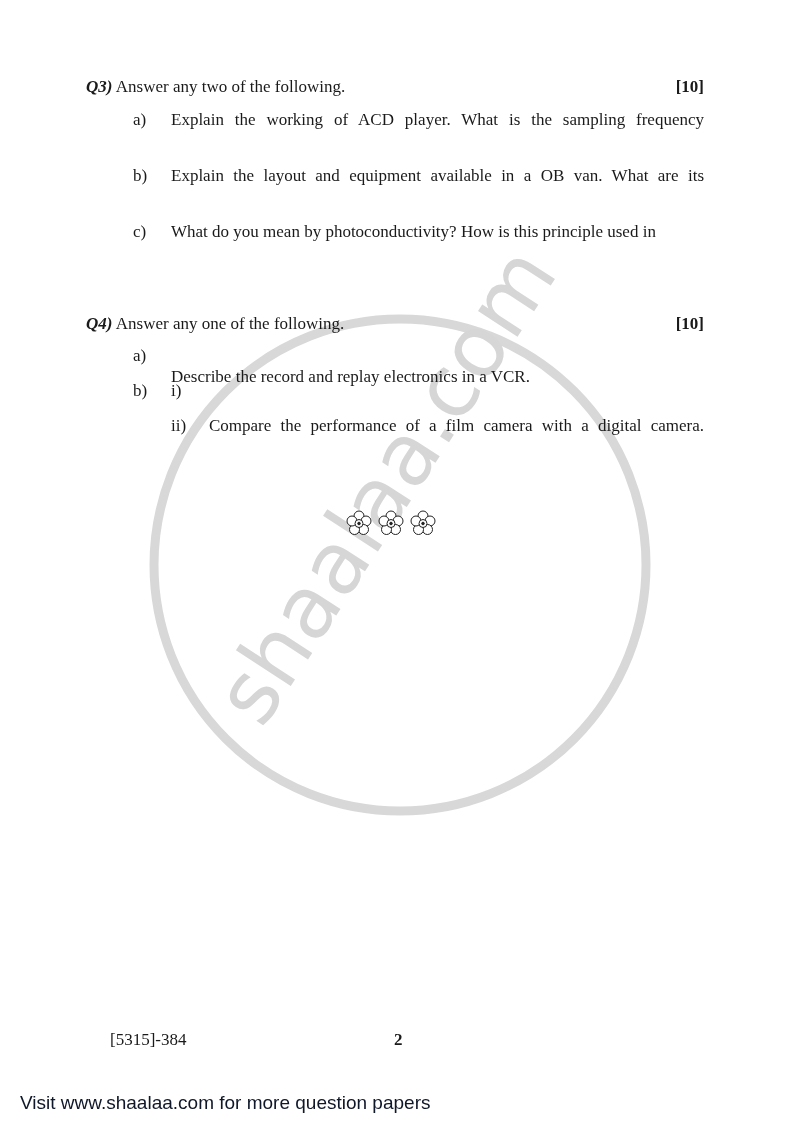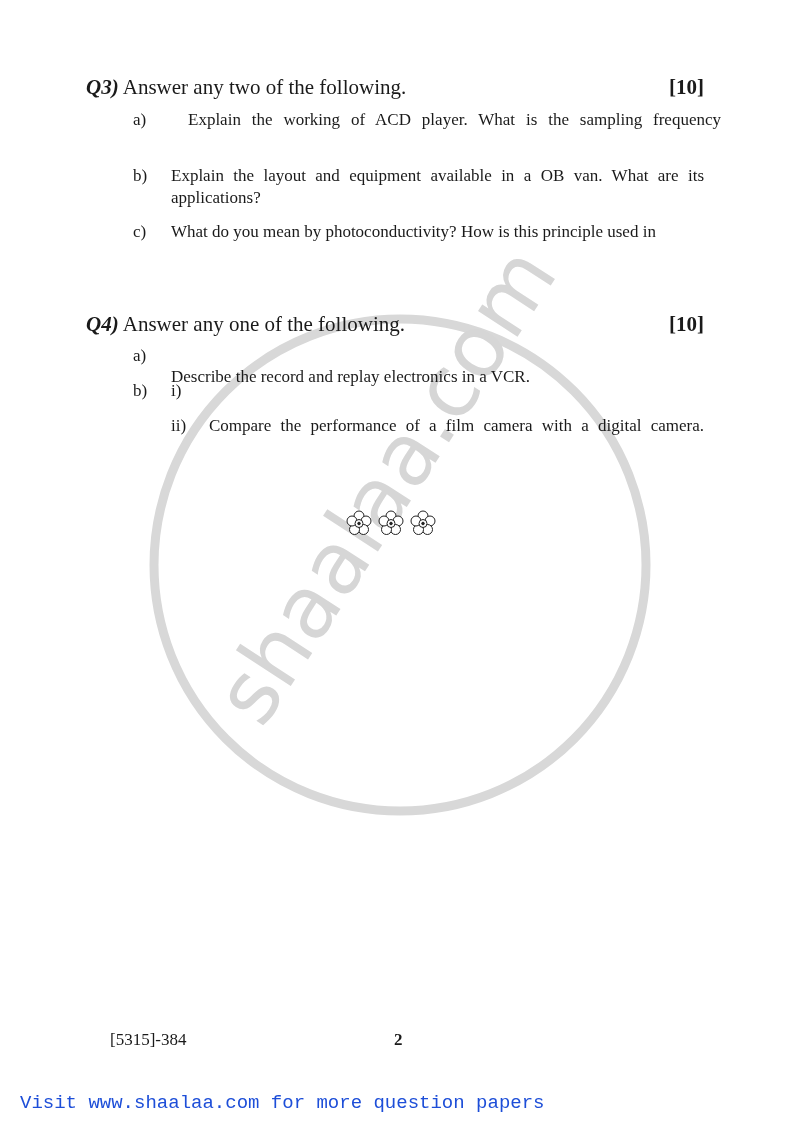--- a/index.html
+++ b/index.html
@@ -2,56 +2,55 @@
 <html><head>
   <meta charset="utf-8">
   <style>
     html, body { margin: 0; padding: 0; }
     body {
       width: 800px; height: 1131px; background: #ffffff; position: relative; overflow: hidden;
       font-family: "Liberation Serif", "DejaVu Serif", serif; color: #1a1a1a;
     }
     .watermark { position: absolute; left: 0; top: 0; width: 800px; height: 1131px; pointer-events: none; z-index: 0; }
     .content { position: absolute; left: 0; top: 0; width: 800px; height: 1131px; z-index: 1; }
-    .qhead { position: absolute; left: 86px; width: 618px; font-size: 21px; line-height: 20px; }
+    .qhead { position: absolute; left: 86px; width: 618px; font-size: 17px; line-height: 20px; }
     .qnum { font-style: italic; font-weight: bold; }
     .marks { position: absolute; right: 0; top: 0; font-weight: bold; }
     .item { position: absolute; font-size: 17px; line-height: 22px; text-align: justify; }
     .lbl { position: absolute; font-size: 17px; line-height: 22px; }
     .flowers { position: absolute; left: 346px; top: 510px; display: flex; gap: 6px; }
     .flowers svg { width: 26px; height: 26px; }
     .footer-code { position: absolute; left: 110px; top: 1030px; font-size: 17px; font-weight: normal; }
     .footer-page { position: absolute; left: 394px; top: 1030px; font-size: 17px; font-weight: bold; }
-    .visit { position: absolute; left: 20px; top: 1092px; font-family: Liberation Mono, monospace; font-size: 19px; color: #1d4ed8; }
+    .visit { position: absolute; left: 20px; top: 1092px; font-family: Liberation Sans, sans-serif; font-size: 19px; color: #0f172a; }
   </style>
 </head>
 <body>
 
 <svg class="watermark" viewBox="0 0 800 1131" xmlns="http://www.w3.org/2000/svg">
   <circle cx="400" cy="565" r="246" fill="none" stroke="#d8d8d8" stroke-width="9"></circle>
   <text x="0" y="0" transform="translate(262,730) rotate(-57)" font-family="DejaVu Sans, sans-serif" font-size="86" fill="#d6d6d6">shaalaa.com</text>
 </svg>
 
 <div class="content">
 
   <div class="qhead" style="top:77px;">
     <span class="qnum">Q3)</span>
     <span>Answer any two of the following.</span>
     <span class="marks">[10]</span>
   </div>
 
   <span class="lbl" style="left:133px; top:109px;">a)</span>
-  <div class="item" style="left:171px; top:109px; width:533px;margin-left:17px;">
+  <div class="item" style="left:171px; top:109px; width:533px;">
     <div style="text-align:justify; text-align-last:justify;">Explain the working of ACD player. What is the sampling frequency</div>
   </div>
 
   <span class="lbl" style="left:133px; top:165px;">b)</span>
   <div class="item" style="left:171px; top:165px; width:533px;">
     <div style="text-align:justify; text-align-last:justify;">Explain the layout and equipment available in a OB van. What are its</div>
-    <div>applications?</div>
   </div>
 
   <span class="lbl" style="left:133px; top:221px;">c)</span>
   <div class="item" style="left:171px; top:221px; width:540px;">
     <div>What do you mean by photoconductivity? How is this principle used in</div>
   </div>
 
   <div class="qhead" style="top:314px;">
     <span class="qnum">Q4)</span>
     <span>Answer any one of the following.</span>

